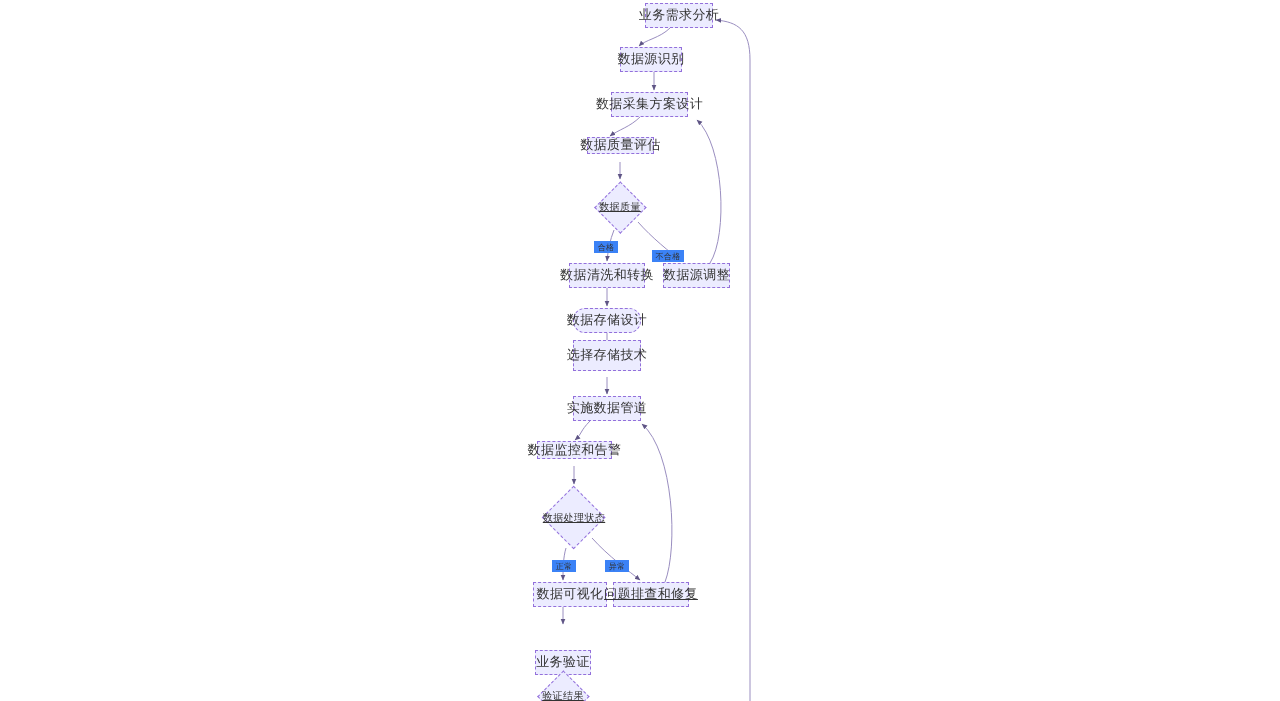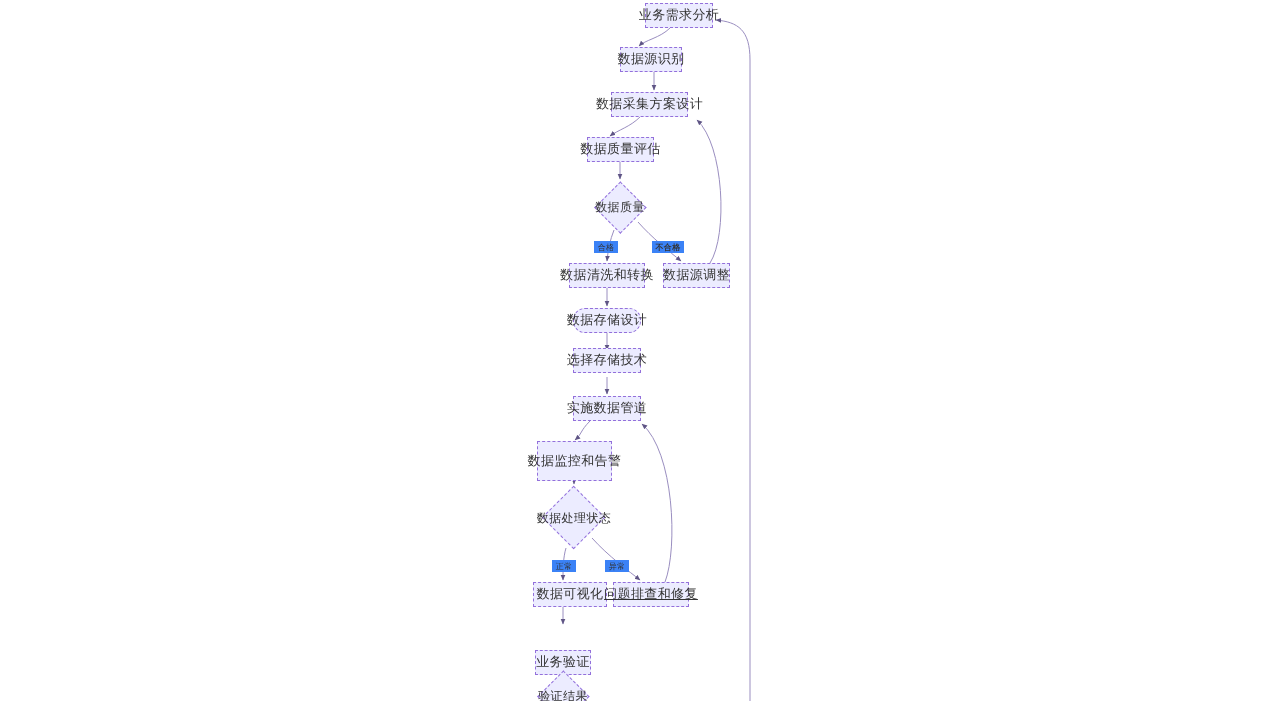--- a/index.html
+++ b/index.html
@@ -52,25 +52,26 @@
     background: #ececff;
     border: 1px dashed #9370db;
     transform: rotate(45deg);
   }
   .diamond-text {
     position: absolute;
     display: flex;
     align-items: center;
     justify-content: center;
     color: #333333;
-    font-size: 12px;
+    font-size: 10px;
     letter-spacing: 0.4px;
     white-space: nowrap;
     text-align: right;
     pointer-events: none;
+    text-decoration: underline;
   }
   .edge-label {
     position: absolute;
     box-sizing: border-box;
     display: flex;
     align-items: center;
     justify-content: center;
     background: #3b82f6;
     color: #333333;
     font-size: 8px;
@@ -113,56 +114,56 @@
   <div id="node-layer">
       <div class="node" style="left: 645px; top: 3px; width: 68px; height: 25px;">
         <span class="node-label">业务需求分析</span>
       </div>
       <div class="node" style="left: 620px; top: 47px; width: 62px; height: 25px;">
         <span class="node-label">数据源识别</span>
       </div>
       <div class="node" style="left: 611px; top: 92px; width: 77px; height: 25px;">
         <span class="node-label">数据采集方案设计</span>
       </div>
-      <div class="node" style="left: 587px; top: 137px; width: 67px; height: 25px;">
+      <div class="node" style="left: 587px; top: 137px; width: 67px; height: 17px;">
         <span class="node-label">数据质量评估</span>
       </div>
       <div class="diamond" style="left: 601.615px; top: 188.615px; width: 36.7696px; height: 36.7696px;"></div>
       <div class="diamond-text" style="left: 580px; top: 181px; width: 80px; height: 52px;">数据质量</div>
       <div class="node" style="left: 569px; top: 263px; width: 76px; height: 25px;">
         <span class="node-label">数据清洗和转换</span>
       </div>
       <div class="node" style="left: 663px; top: 263px; width: 67px; height: 25px;">
         <span class="node-label">数据源调整</span>
       </div>
       <div class="node" style="left: 573px; top: 308px; width: 68px; height: 25px; border-radius: 12px;">
         <span class="node-label">数据存储设计</span>
       </div>
-      <div class="node" style="left: 573px; top: 348px; width: 68px; height: 25px;">
+      <div class="node" style="left: 573px; top: 340px; width: 68px; height: 31px;">
         <span class="node-label">选择存储技术</span>
       </div>
       <div class="node" style="left: 573px; top: 396px; width: 68px; height: 25px;">
         <span class="node-label">实施数据管道</span>
       </div>
-      <div class="node" style="left: 537px; top: 441px; width: 75px; height: 40px;">
+      <div class="node" style="left: 537px; top: 441px; width: 75px; height: 18px;">
         <span class="node-label">数据监控和告警</span>
       </div>
       <div class="diamond" style="left: 551.373px; top: 495.373px; width: 45.2548px; height: 45.2548px;"></div>
       <div class="diamond-text" style="left: 528px; top: 486px; width: 92px; height: 64px;">数据处理状态</div>
       <div class="node" style="left: 533px; top: 582px; width: 74px; height: 25px;">
         <span class="node-label">数据可视化</span>
       </div>
       <div class="node" style="left: 613px; top: 582px; width: 76px; height: 25px; text-decoration: underline;">
         <span class="node-label">问题排查和修复</span>
       </div>
       <div class="node" style="left: 535px; top: 650px; width: 56px; height: 25px;">
         <span class="node-label">业务验证</span>
       </div>
       <div class="diamond" style="left: 544.615px; top: 677.615px; width: 36.7696px; height: 36.7696px;"></div>
       <div class="diamond-text" style="left: 523px; top: 670px; width: 80px; height: 52px;">验证结果</div>
     </div>
   <div id="label-layer">
       <div class="edge-label" style="left: 594px; top: 241px; width: 24px; height: 12px;">合格</div>
-      <div class="edge-label" style="left: 652px; top: 241px; width: 32px; height: 12px; font-weight: bold;">不合格</div>
+      <div class="edge-label" style="left: 652px; top: 250px; width: 32px; height: 12px;">不合格</div>
       <div class="edge-label" style="left: 552px; top: 560px; width: 24px; height: 12px;">正常</div>
       <div class="edge-label" style="left: 605px; top: 560px; width: 24px; height: 12px;">异常</div>
     </div>
 </div>
 
 </body></html>

